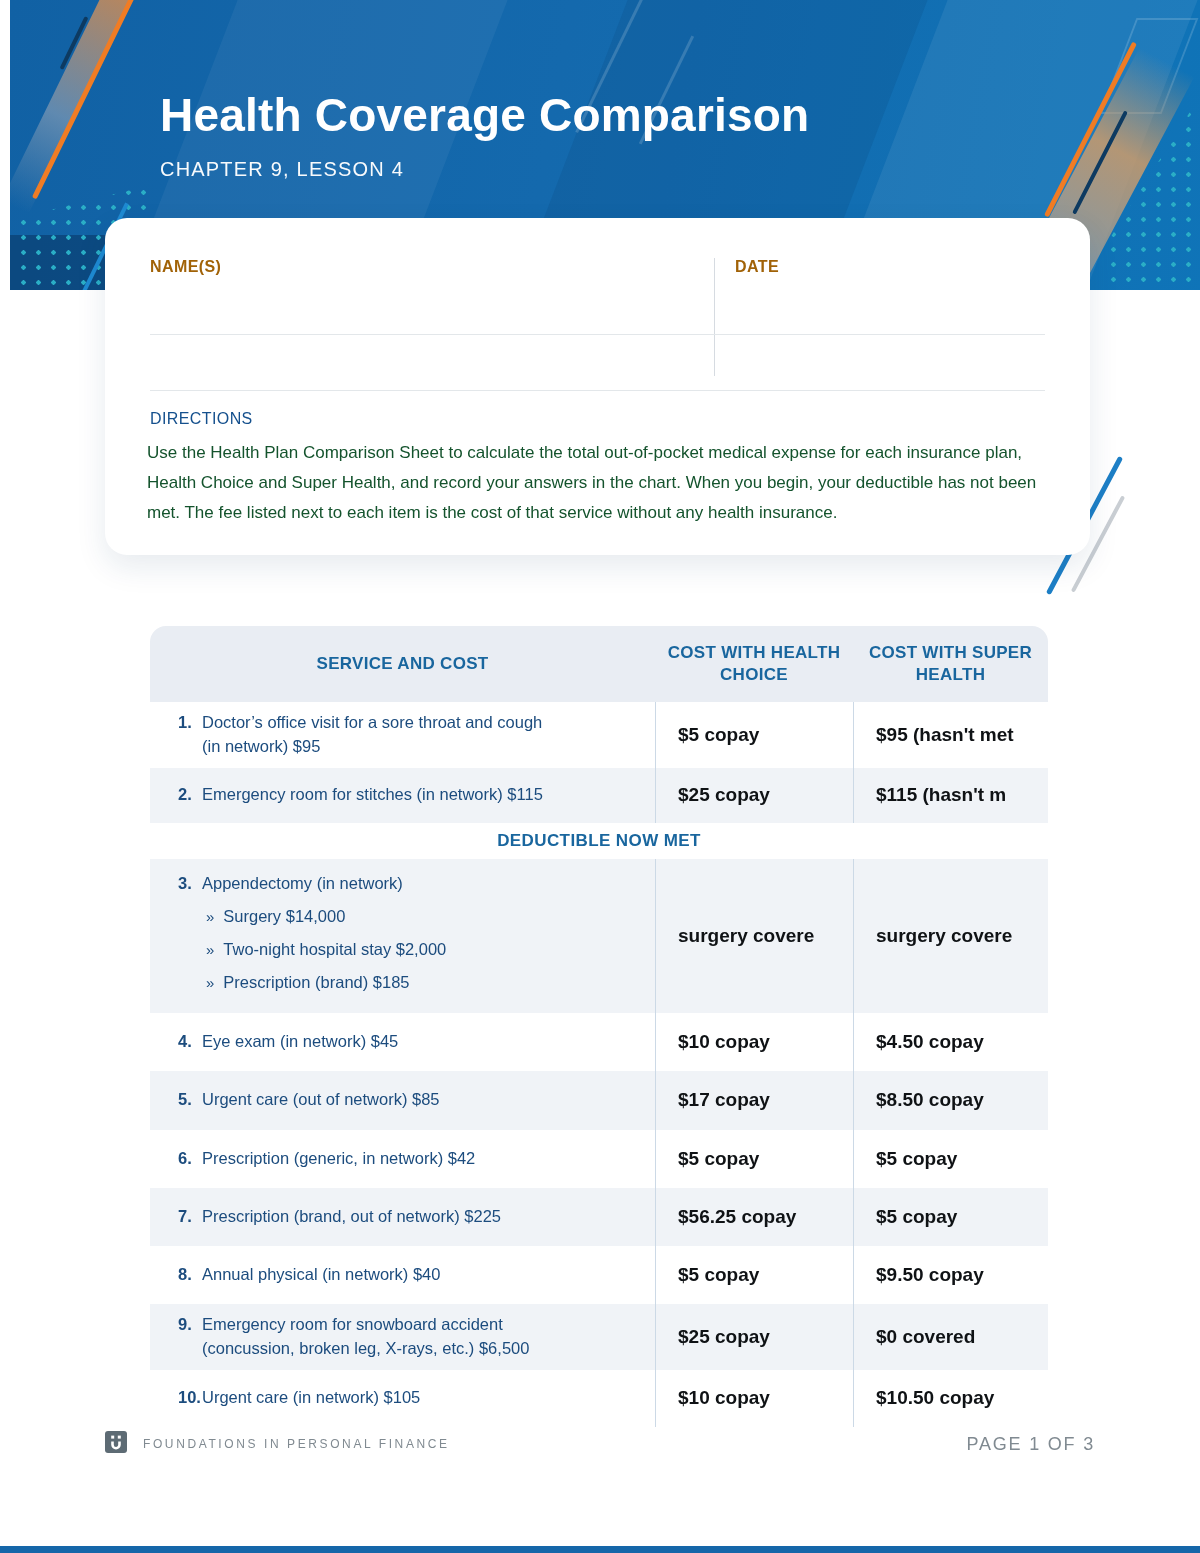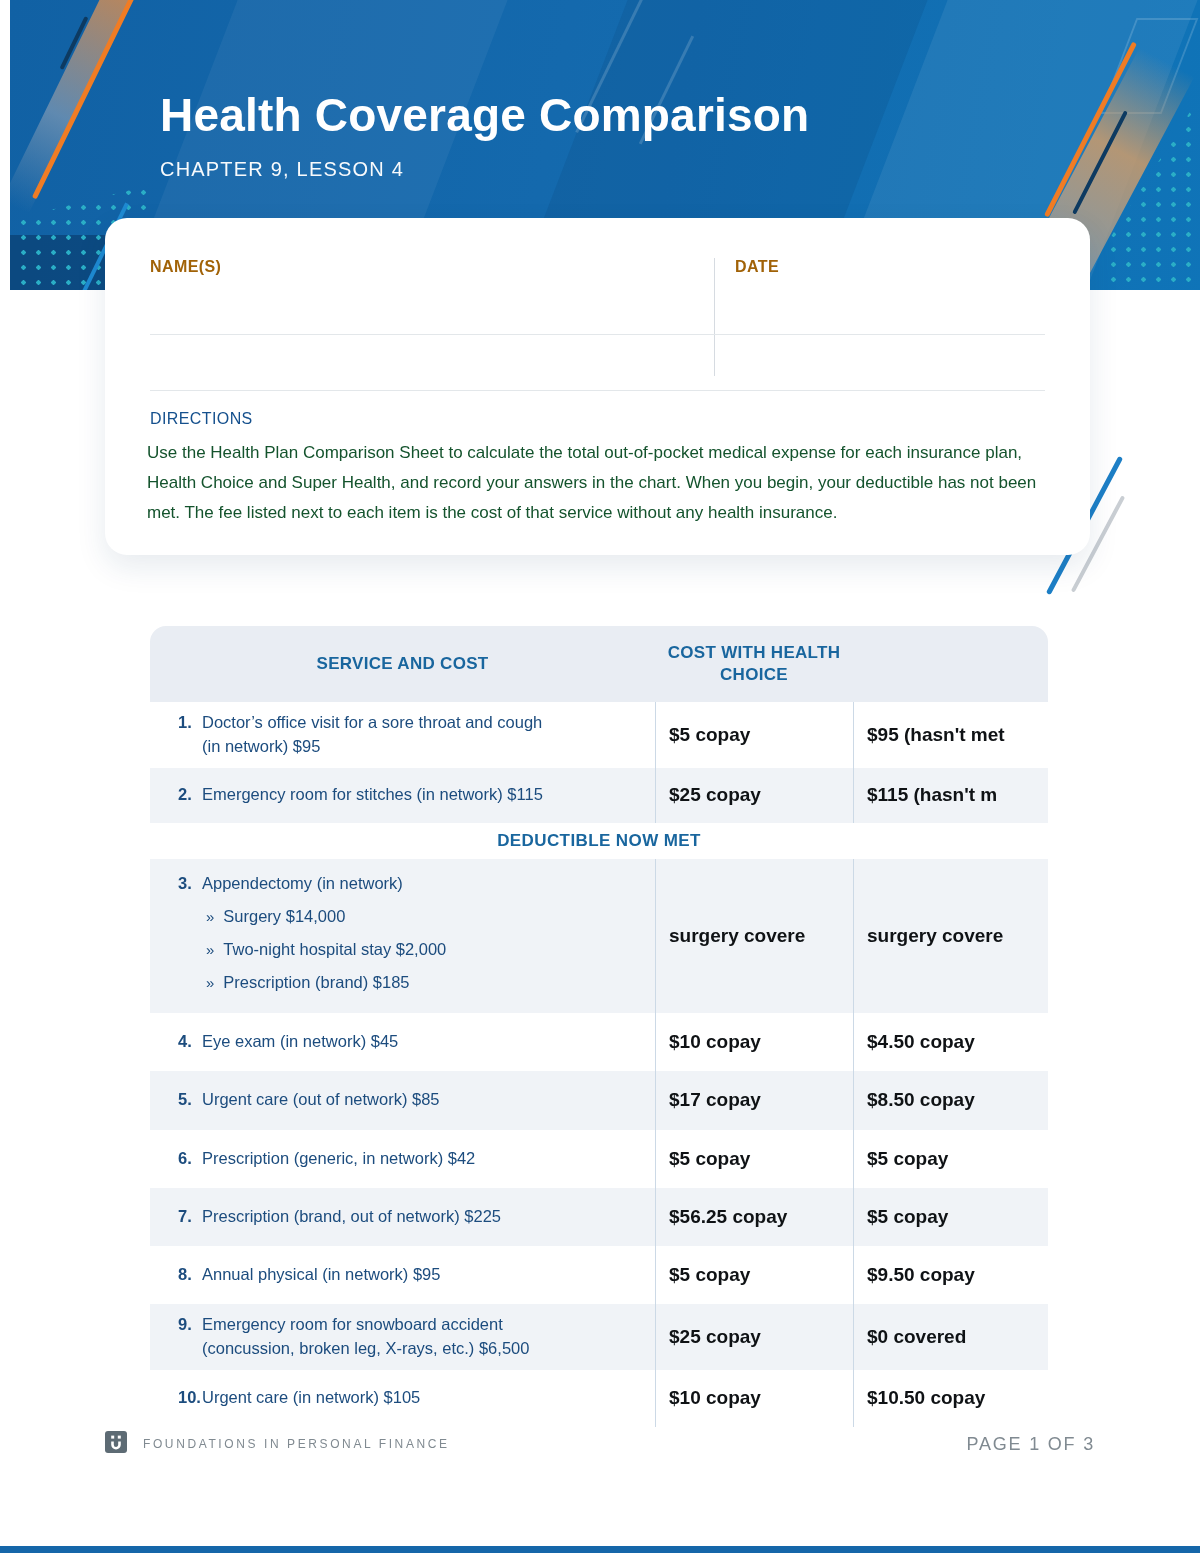--- a/index.html
+++ b/index.html
@@ -75,21 +75,21 @@
   .trow.banner{display:flex;align-items:center;justify-content:center;min-height:36px;background:#ffffff;
         color:#19669e;font-weight:bold;font-size:17px;letter-spacing:0.4px;}
   .cell{display:flex;align-items:center;}
   .cell.q{padding:9px 18px 9px 28px;color:#1c4c7e;font-size:16.5px;line-height:1.45;}
   .qwrap{display:flex;}
   .num{font-weight:bold;min-width:24px;flex:0 0 auto;}
   .qtext div{white-space:nowrap;}
   .bullets{list-style:none;margin:4px 0 0 4px;padding:0;}
   .bullets li{line-height:2.0;white-space:nowrap;}
   .bullets .chev{margin-right:9px;font-size:15px;}
-  .cell.a{border-left:1px solid #ccd9e6;padding-left:13px;font-weight:bold;font-size:19px;
+  .cell.a{border-left:1px solid #ccd9e6;padding-left:22px;font-weight:bold;font-size:19px;
         color:#0f1215;white-space:nowrap;overflow:hidden;font-family:"Liberation Sans",sans-serif;text-align:right;}
 
   
   .footer{position:absolute;left:105px;right:105px;top:1430px;height:28px;display:flex;align-items:center;}
   .footer-logo{flex:0 0 auto;margin-right:16px;}
   .brand{color:#808a91;font-size:12px;letter-spacing:2.6px;}
   .pageno{margin-left:auto;color:#808a91;font-size:18px;letter-spacing:1.8px;}
   .bottom-bar{position:absolute;left:0;bottom:0;width:1200px;height:7px;background:#1566a9;}
 </style>
 </head>
@@ -130,20 +130,21 @@
     <p class="directions-text">Use the Health Plan Comparison Sheet to calculate the total out-of-pocket medical expense for each insurance plan, Health Choice and Super Health, and record your answers in the chart. When you begin, your deductible has not been met. The fee listed next to each item is the cost of that service without any health insurance.</p>
   </div>
 
   <div class="slash slash-blue"></div>
   <div class="slash slash-gray"></div>
 
   <div class="ctable">
     <div class="thead">
       <div class="hcell">SERVICE AND COST</div>
       <div class="hcell">COST WITH HEALTH CHOICE</div>
+      <div class="hcell">COST WITH SUPER HEALTH</div>
     </div>
     <div id="tbody">
         <div class="trow" style="min-height: 64px;">
           <div class="cell q">
             <div class="qwrap">
               <span class="num">1.</span>
               <div class="qtext">
                 <div>Doctor’s office visit for a sore throat and cough</div>
                 <div>(in network) $95</div>
               </div>
@@ -228,21 +229,21 @@
             </div>
           </div>
           <div class="cell a">$56.25 copay</div>
           <div class="cell a">$5 copay</div>
         </div>
         <div class="trow" style="min-height: 58px;">
           <div class="cell q">
             <div class="qwrap">
               <span class="num">8.</span>
               <div class="qtext">
-                <div>Annual physical (in network) $95</div>
+                <div>Annual physical (in network) $40</div>
               </div>
             </div>
           </div>
           <div class="cell a">$5 copay</div>
           <div class="cell a">$9.50 copay</div>
         </div>
         <div class="trow alt" style="min-height: 59px;">
           <div class="cell q">
             <div class="qwrap">
               <span class="num">9.</span>

